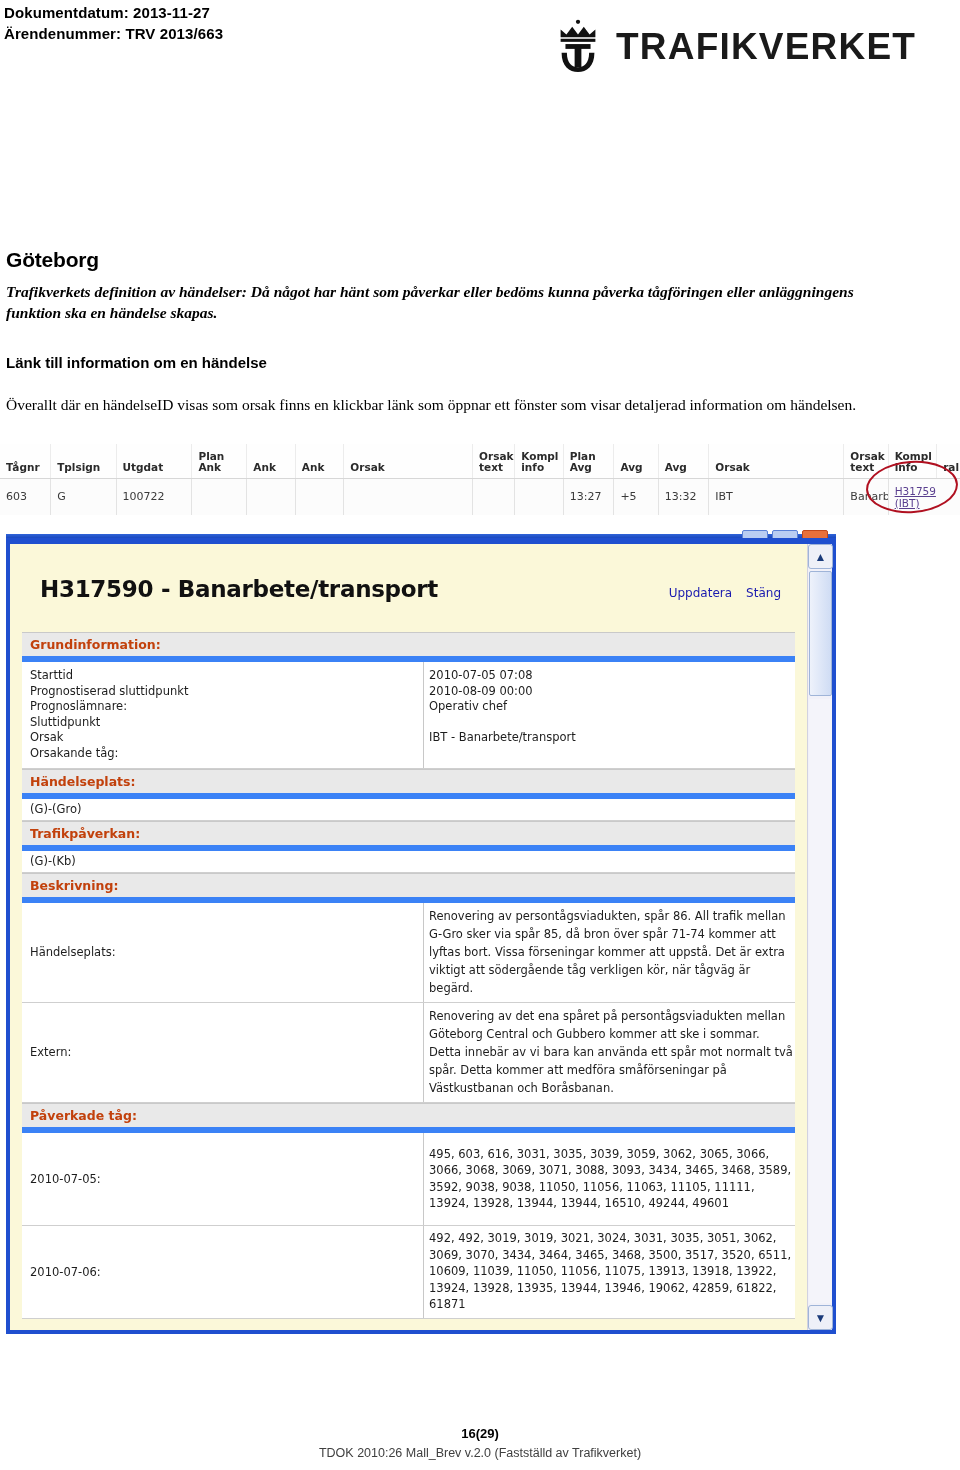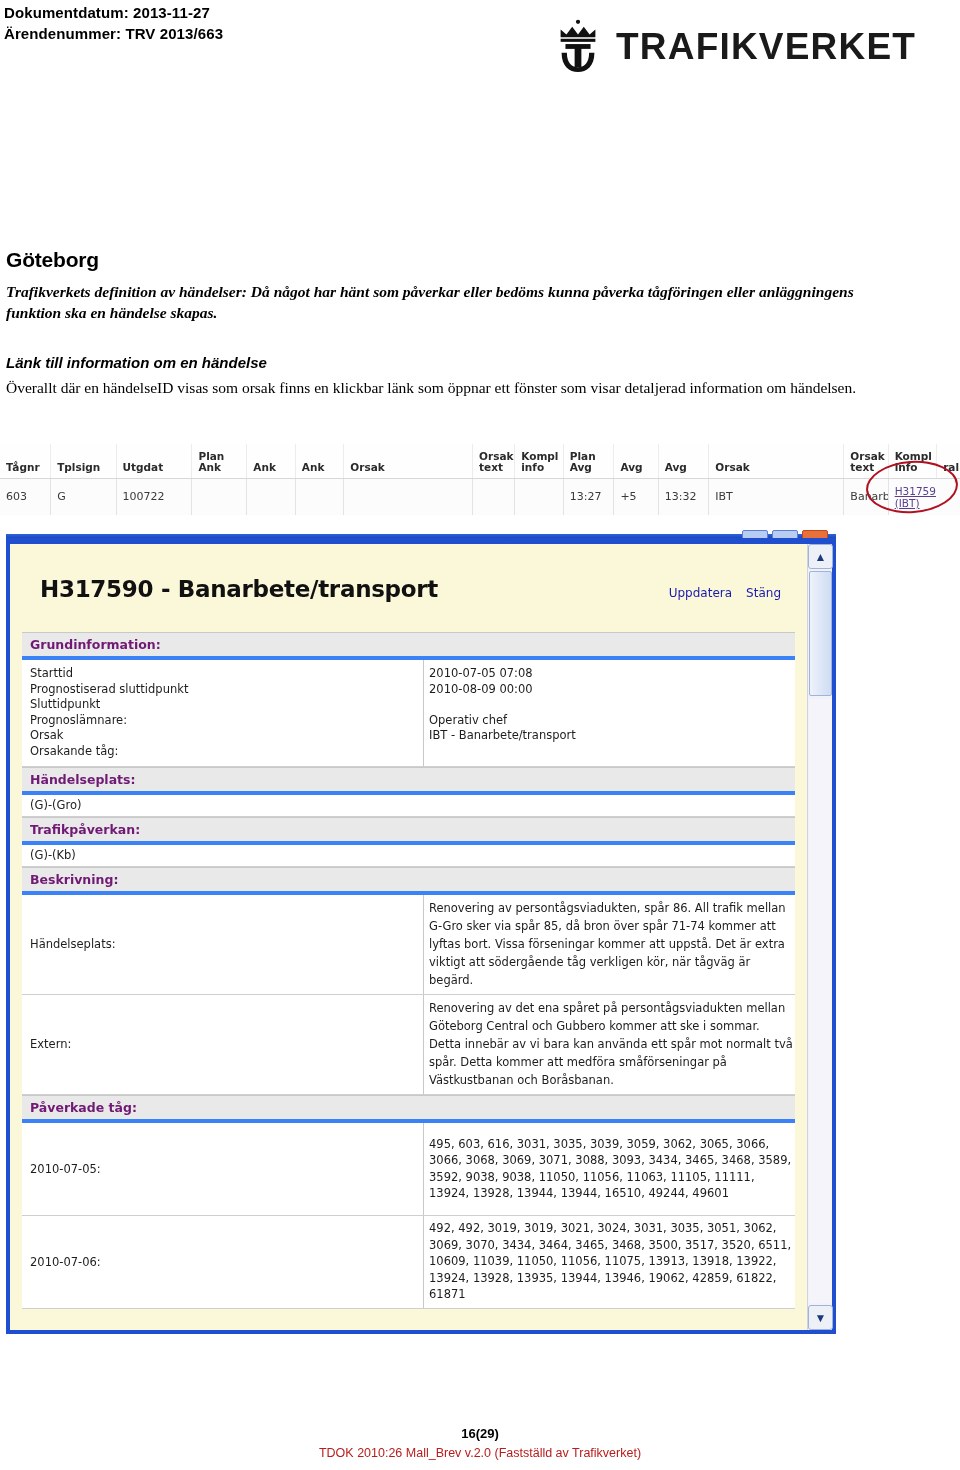--- a/index.html
+++ b/index.html
@@ -63,22 +63,21 @@
     font-style: italic;
     font-weight: bold;
     font-size: 15.5px;
     line-height: 21px;
     margin: 0;
     width: 880px;
   }
   h2.sub-title {
     font-size: 15px;
     font-weight: bold;
-    margin: 31px 0 6px 0;
-    font-style: italic;
+    margin: 31px 0 23px 0;
   }
   p.body-copy {
     font-family: "Liberation Serif", serif;
     font-size: 15.5px;
     line-height: 21px;
     margin: 0;
     width: 925px;
   }
 
   
@@ -232,24 +231,24 @@
   .popup-head .acts { display: flex; gap: 14px; }
   .popup-head .acts a {
     font-size: 12px;
     color: #1a1aaf;
     cursor: pointer;
   }
 
   .sec-head {
     background: #e9e9e9;
     border-top: 1px solid #c9c9c9;
-    border-bottom: 4px solid #3b82f6;
+    border-bottom: 6px solid #3b82f6;
     font-size: 12.5px;
     font-weight: bold;
-    color: #701a75;
+    color: #c2410c;
     padding: 4px 0 4px 8px;
   }
   .sec-body {
     background: #ffffff;
     border-bottom: 1px solid #cfcfcf;
     position: relative;
   }
   .sec-body.plainrow {
     padding: 3px 0 4px 8px;
     font-size: 11.5px;
@@ -304,21 +303,21 @@
     bottom: 10px;
     text-align: center;
   }
   .footer .pg {
     font-size: 13px;
     font-weight: bold;
     margin-bottom: 5px;
   }
   .footer .mall {
     font-size: 12.5px;
-    color: #b91c1c;
+    color: #404040;
   }
 </style>
 </head>
 <body>
 
 <div class="doc-header">
   <div class="meta">
     <div>Dokumentdatum: 2013-11-27</div>
     <div>Ärendenummer: TRV 2013/663</div>
   </div>
@@ -435,26 +434,26 @@
         <div class="divider"></div>
         <div class="kv">
           <span class="k">Starttid</span>
           <span class="v">2010-07-05 07:08</span>
         </div>
         <div class="kv">
           <span class="k">Prognostiserad sluttidpunkt</span>
           <span class="v">2010-08-09 00:00</span>
         </div>
         <div class="kv">
+          <span class="k">Prognoslämnare:</span>
+          <span class="v">Operativ chef</span>
+        </div>
+        <div class="kv">
           <span class="k">Sluttidpunkt</span>
           <span class="v"></span>
-        </div>
-        <div class="kv">
-          <span class="k">Prognoslämnare:</span>
-          <span class="v">Operativ chef</span>
         </div>
         <div class="kv">
           <span class="k">Orsak</span>
           <span class="v">IBT - Banarbete/transport</span>
         </div>
         <div class="kv">
           <span class="k">Orsakande tåg:</span>
           <span class="v"></span>
         </div>
       </div>

